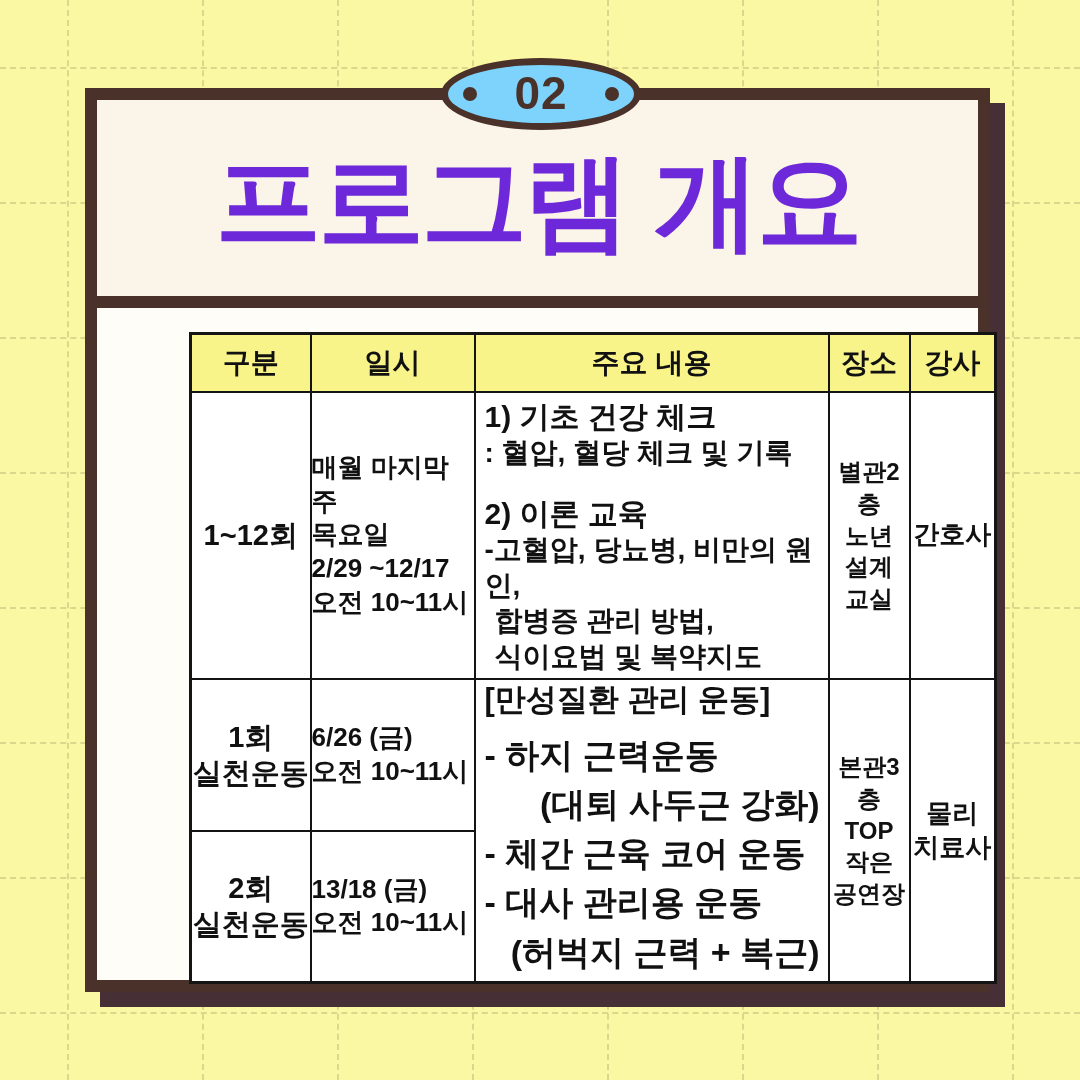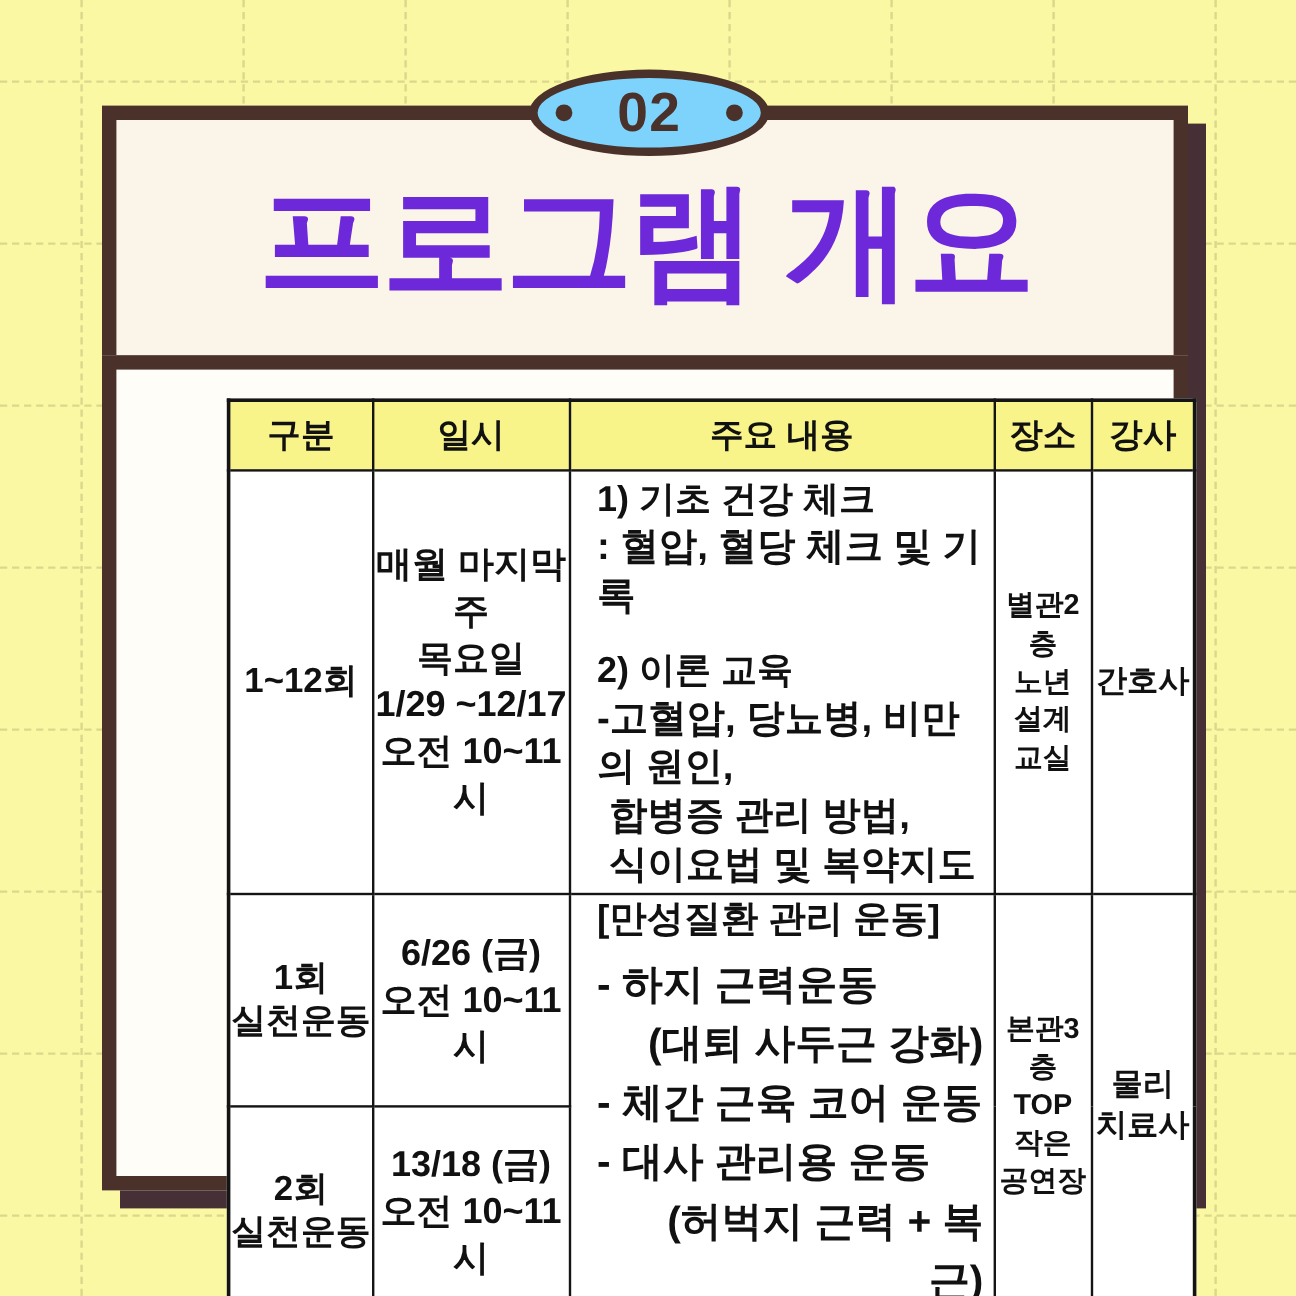--- a/index.html
+++ b/index.html
@@ -76,28 +76,28 @@
   tr.r-head  { height: 58px;  }
   tr.r-one   { height: 272px; }
   tr.r-two   { height: 138px; }
   tr.r-three { height: 138px; }
 
   .schedule th {
     background: #F8F489; font-size: 28px; font-weight: 700;
     text-align: center; vertical-align: middle; color: #111;
   }
   td.cat { font-size: 29px; font-weight: 700; text-align: center; vertical-align: middle; line-height: 1.25; }
-  td.dt  { font-size: 30px; font-weight: 700; text-align: center; vertical-align: middle; line-height: 1.3; border-radius: 18px; }
+  td.dt  { font-size: 26px; font-weight: 700; vertical-align: middle; line-height: 1.3; }
   td.place { font-size: 24px; font-weight: 700; text-align: center; vertical-align: middle; line-height: 1.32; }
   td.inst  { font-size: 26px; font-weight: 700; text-align: center; vertical-align: middle; line-height: 1.3; }
 
-  td.content { vertical-align: top; padding: 5px 8px 4px 22px; text-align: left; }
+  td.content { vertical-align: top; padding: 5px 8px 4px 9px; text-align: left; }
   td.content.mid { vertical-align: middle; padding-top: 0; }
   .c-title { font-size: 30px; font-weight: 800; line-height: 1.25; }
-  .c-line  { font-size: 32px; font-weight: 600; line-height: 1.27; }
+  .c-line  { font-size: 28px; font-weight: 600; line-height: 1.27; }
   .gap-top { margin-top: 24px; }
   .indent  { padding-left: 10px; }
   .m-title { font-size: 31px; font-weight: 800; line-height: 1.3; margin-bottom: 10px; }
   .m-line  { font-size: 34px; font-weight: 600; line-height: 1.45; }
   .m-line.indent { padding-left: 14px; text-align: right; }
   .lines span { display: block; }
 </style>
 </head>
 <body>
 
@@ -148,21 +148,21 @@
       <th>주요 내용</th>
       <th>장소</th>
       <th>강사</th>
     </tr>
 
     <tr class="r-one">
       <td class="cat">1~12회</td>
       <td class="dt lines">
         <span>매월 마지막주</span>
         <span>목요일</span>
-        <span>1/29 ~12/17</span>
+        <span>2/29 ~12/17</span>
         <span>오전 10~11시</span>
       </td>
       <td class="content">
         <div class="c-title">1) 기초 건강 체크</div>
         <div class="c-line">: 혈압, 혈당 체크 및 기록</div>
         <div class="c-title gap-top">2) 이론 교육</div>
         <div class="c-line">-고혈압, 당뇨병, 비만의 원인,</div>
         <div class="c-line indent">합병증 관리 방법,</div>
         <div class="c-line indent">식이요법 및 복약지도</div>
       </td>

